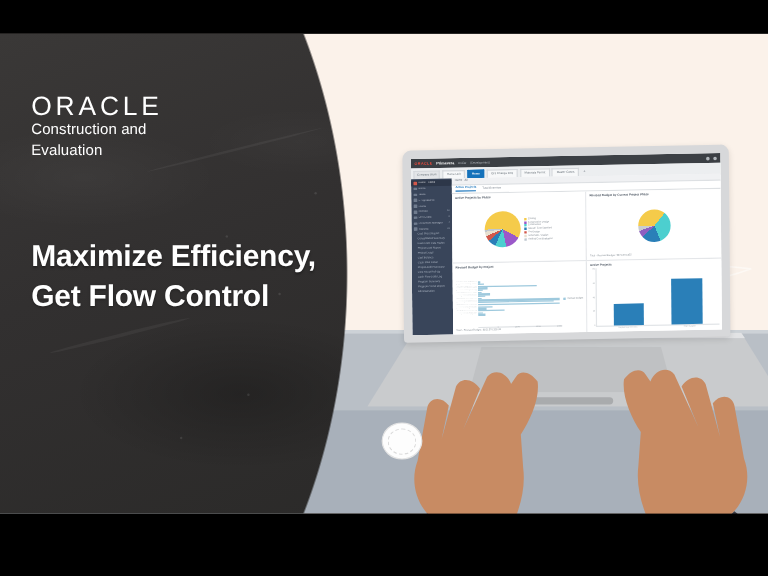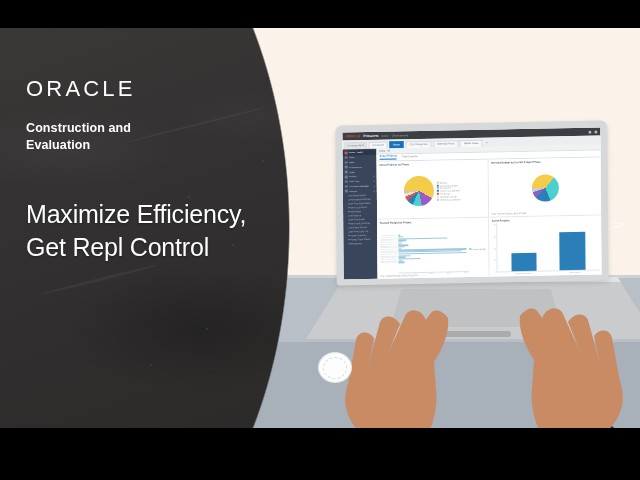--- a/index.html
+++ b/index.html
@@ -30,23 +30,23 @@
       radial-gradient(ellipse 160px 60px at 70px 120px,rgba(255,255,255,.035),transparent 70%),
       radial-gradient(ellipse 200px 90px at 200px 300px,rgba(0,0,0,.22),transparent 70%),
       radial-gradient(ellipse 120px 40px at 250px 90px,rgba(255,255,255,.025),transparent 70%),
       linear-gradient(160deg,#3a3837 0%,#323030 45%,#2b2a29 100%);}
   .pspeck{position:absolute;background:rgba(255,255,255,.10);border-radius:50%;}
   .pstreak{position:absolute;background:rgba(255,255,255,.05);border-radius:50%;transform:rotate(-14deg);}
 
   
   .brand{position:absolute;left:26px;top:78px;z-index:30;color:#fff;}
   .oracle{font-size:22px;letter-spacing:3.2px;font-weight:400;line-height:1;}
-  .subbrand{font-size:12.5px;line-height:1.35;margin-top:20px;font-weight:700;letter-spacing:.1px;}
+  .subbrand{font-size:12.5px;line-height:1.35;margin-top:0;font-weight:400;letter-spacing:.1px;}
   .headline{position:absolute;left:26px;top:198px;z-index:30;color:#fff;
-    font-size:25px;font-weight:400;line-height:1.30;letter-spacing:-.2px;text-shadow:0 1px 2px rgba(0,0,0,.35);}
+    font-size:25px;font-weight:700;line-height:1.30;letter-spacing:-.2px;text-shadow:0 1px 2px rgba(0,0,0,.35);}
 
   
   .laptop{position:absolute;left:336px;top:123px;width:290px;height:210px;z-index:25;}
   .lidwrap{position:absolute;left:0;top:0;width:272px;height:160px;
     transform:rotate(-1.1deg) skewX(-0.6deg);}
   .lid{position:absolute;inset:0;background:#d7d8da;border-radius:7px 7px 3px 3px;
     box-shadow:0 2px 5px rgba(0,0,0,.13);}
   .screen{position:absolute;left:7px;top:7px;right:7px;bottom:6px;background:#fff;overflow:hidden;}
 
   
@@ -161,21 +161,21 @@
   <div class="brand">
     <div class="oracle">ORACLE</div>
     <div class="subbrand">
       <div>Construction and</div>
       <div>Evaluation</div>
     </div>
   </div>
 
   <div class="headline">
     <div>Maximize Efficiency,</div>
-    <div>Get Repl Control</div>
+    <div>Get Flow Control</div>
   </div>
 
   <div class="laptop">
     <div class="base"></div>
     <div class="basetop"></div>
     <div class="keywell"></div>
     <div class="trackpad"></div>
 
     <div class="lidwrap">
       <div class="lid"></div>

